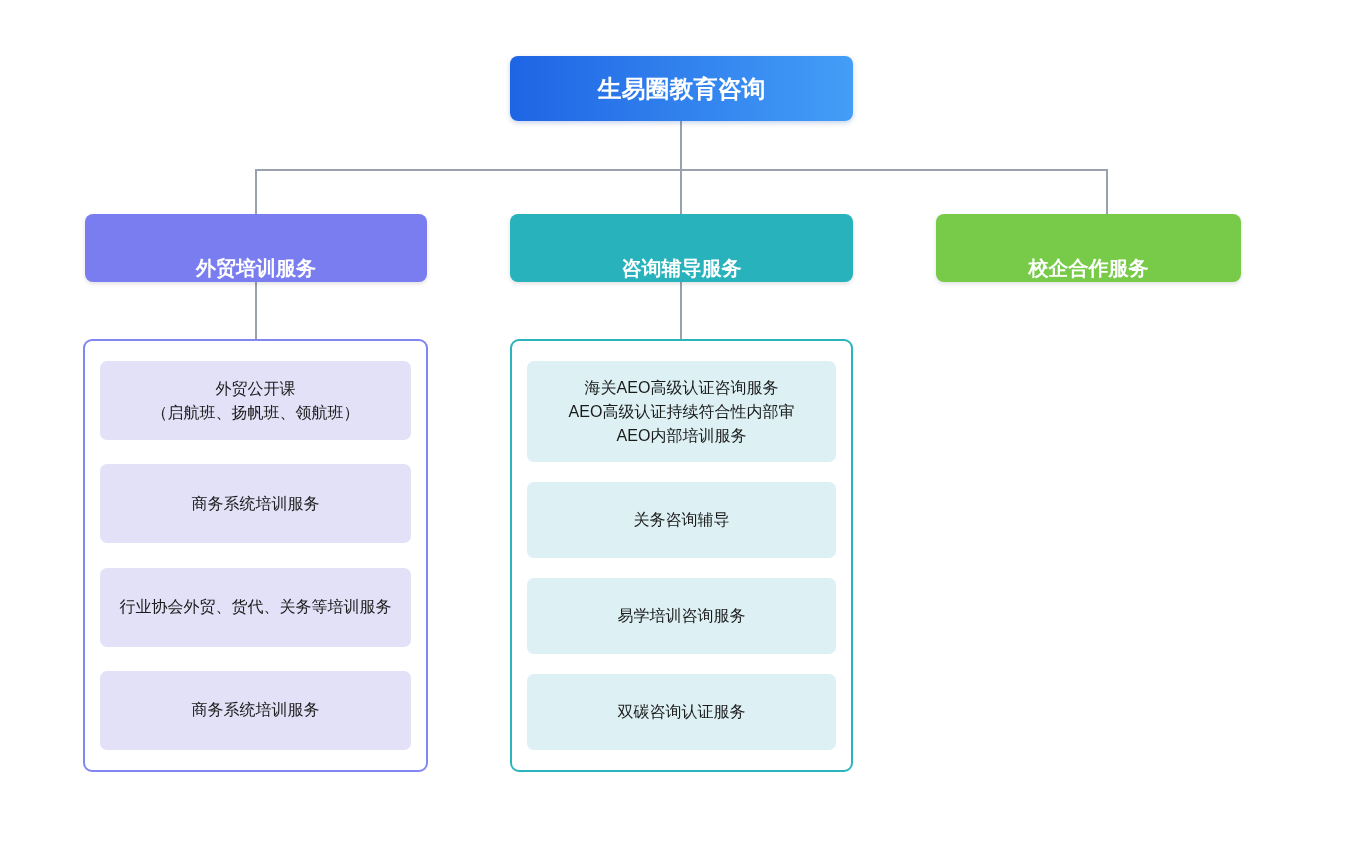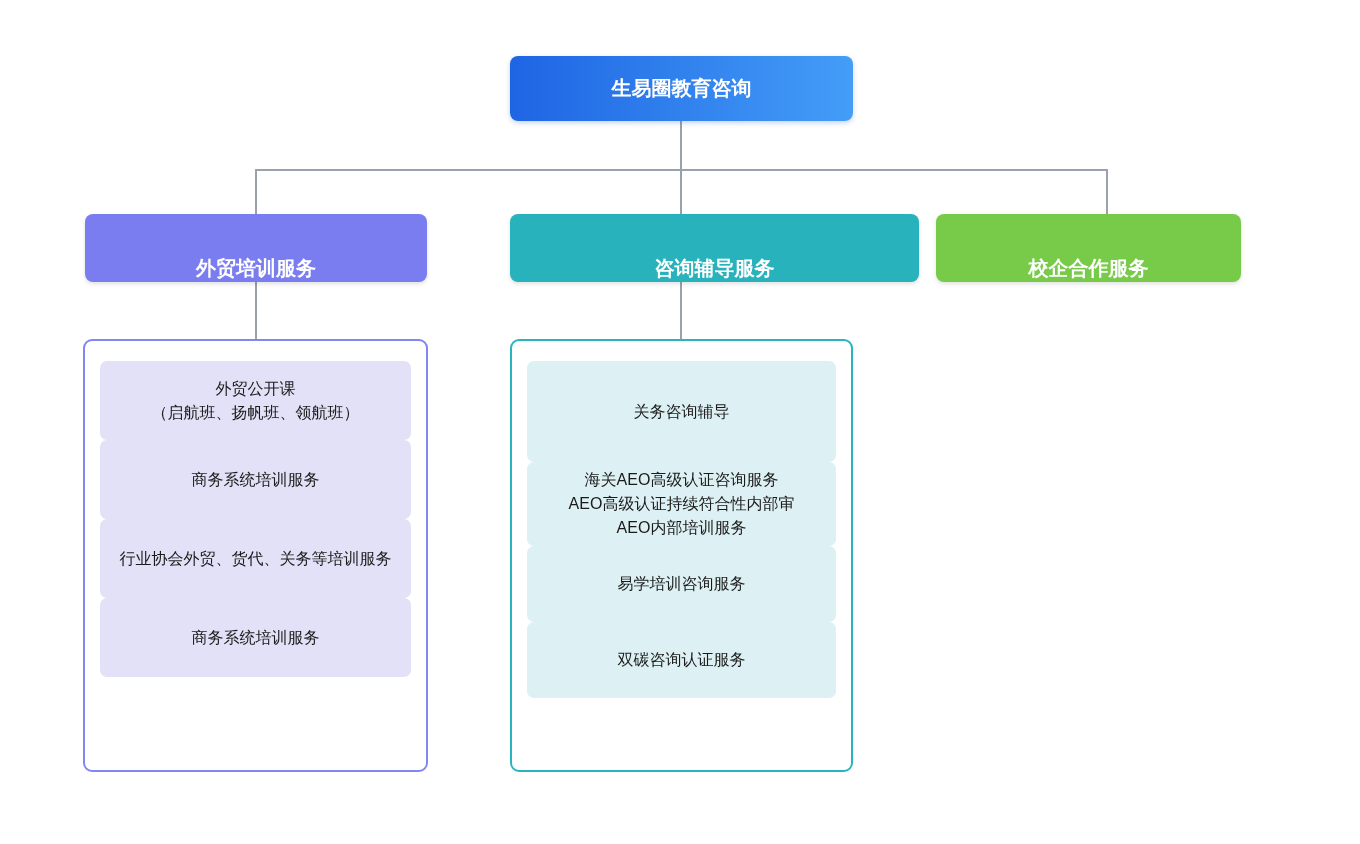--- a/index.html
+++ b/index.html
@@ -10,40 +10,40 @@
   
   .line{position:absolute;background:#98a1ac;}
   .vline{width:1.5px;}
   .hline{height:1.5px;}
 
   
   .root-node{
     position:absolute;left:510px;top:56px;width:343px;height:65px;
     background:linear-gradient(90deg,#1e65e4 0%,#449df7 100%);
     border-radius:8px;display:flex;align-items:center;justify-content:center;
-    color:#ffffff;font-size:20px;font-weight:bold;
+    color:#ffffff;font-size:24px;font-weight:bold;
     box-shadow:0 2px 5px rgba(30,80,180,0.25);
   }
 
   
   .branch-header{
     position:absolute;top:214px;height:68px;border-radius:8px;
     display:flex;align-items:flex-end;justify-content:center;
     color:#ffffff;font-size:20px;font-weight:bold;
     box-shadow:0 2px 4px rgba(0,0,0,0.12);
   }
   .header-0{left:85px;width:342px;background:#7a7df0;}
-  .header-1{left:510px;width:409px;background:#28b3bc;}
+  .header-1{left:510px;width:343px;background:#28b3bc;}
   .header-2{left:936px;width:305px;background:#77cb49;}
 
   
   .branch-box{
     position:absolute;top:339px;height:433px;border-radius:9px;background:#ffffff;
     box-sizing:border-box;border:2px solid;
-    display:flex;flex-direction:column;
+    display:flex;flex-direction:column;justify-content:space-between;
     padding:20px 15px;
   }
   .box-0{left:83px;width:345px;border-color:#8286f0;}
   .box-1{left:510px;width:343px;border-color:#2ab5bd;}
   .box-2{left:936px;width:343px;border-color:#77cb49;}
 
   
   .item{
     border-radius:7px;display:flex;align-items:center;justify-content:center;
     text-align:center;font-size:16px;line-height:1.5;color:#1b1b1b;
@@ -94,22 +94,22 @@
 
   <div class="branch-box box-0">
     <div class="item">外贸公开课
 （启航班、扬帆班、领航班）</div>
     <div class="item">商务系统培训服务</div>
     <div class="item">行业协会外贸、货代、关务等培训服务</div>
     <div class="item">商务系统培训服务</div>
   </div>
 
   <div class="branch-box box-1">
-    <div class="item">关务咨询辅导</div>
     <div class="item">海关AEO高级认证咨询服务
 AEO高级认证持续符合性内部审
 AEO内部培训服务</div>
+    <div class="item">关务咨询辅导</div>
     <div class="item">易学培训咨询服务</div>
     <div class="item">双碳咨询认证服务</div>
   </div>
 
 
 </div>
 
 </body></html>

